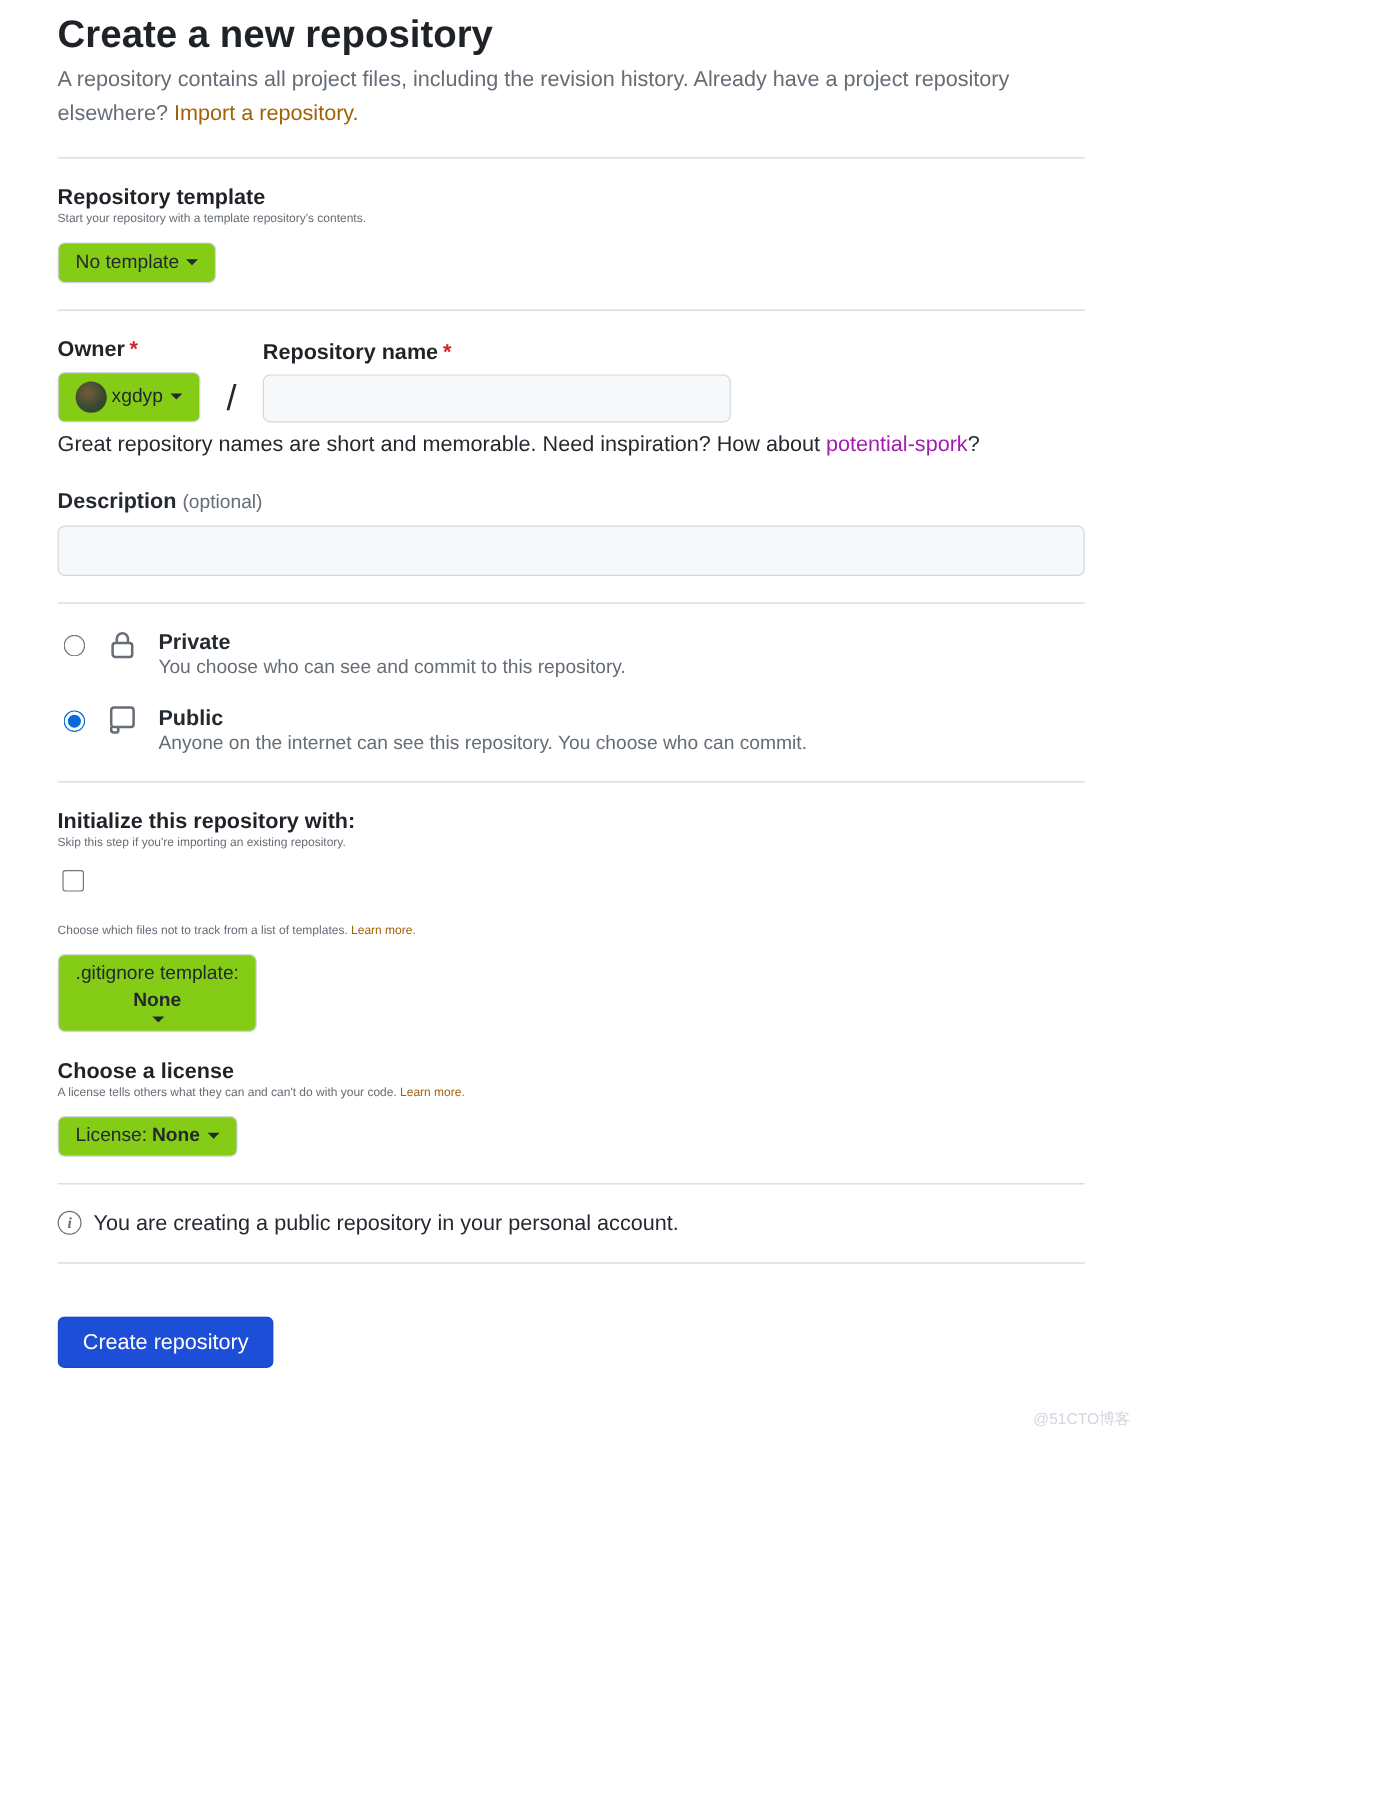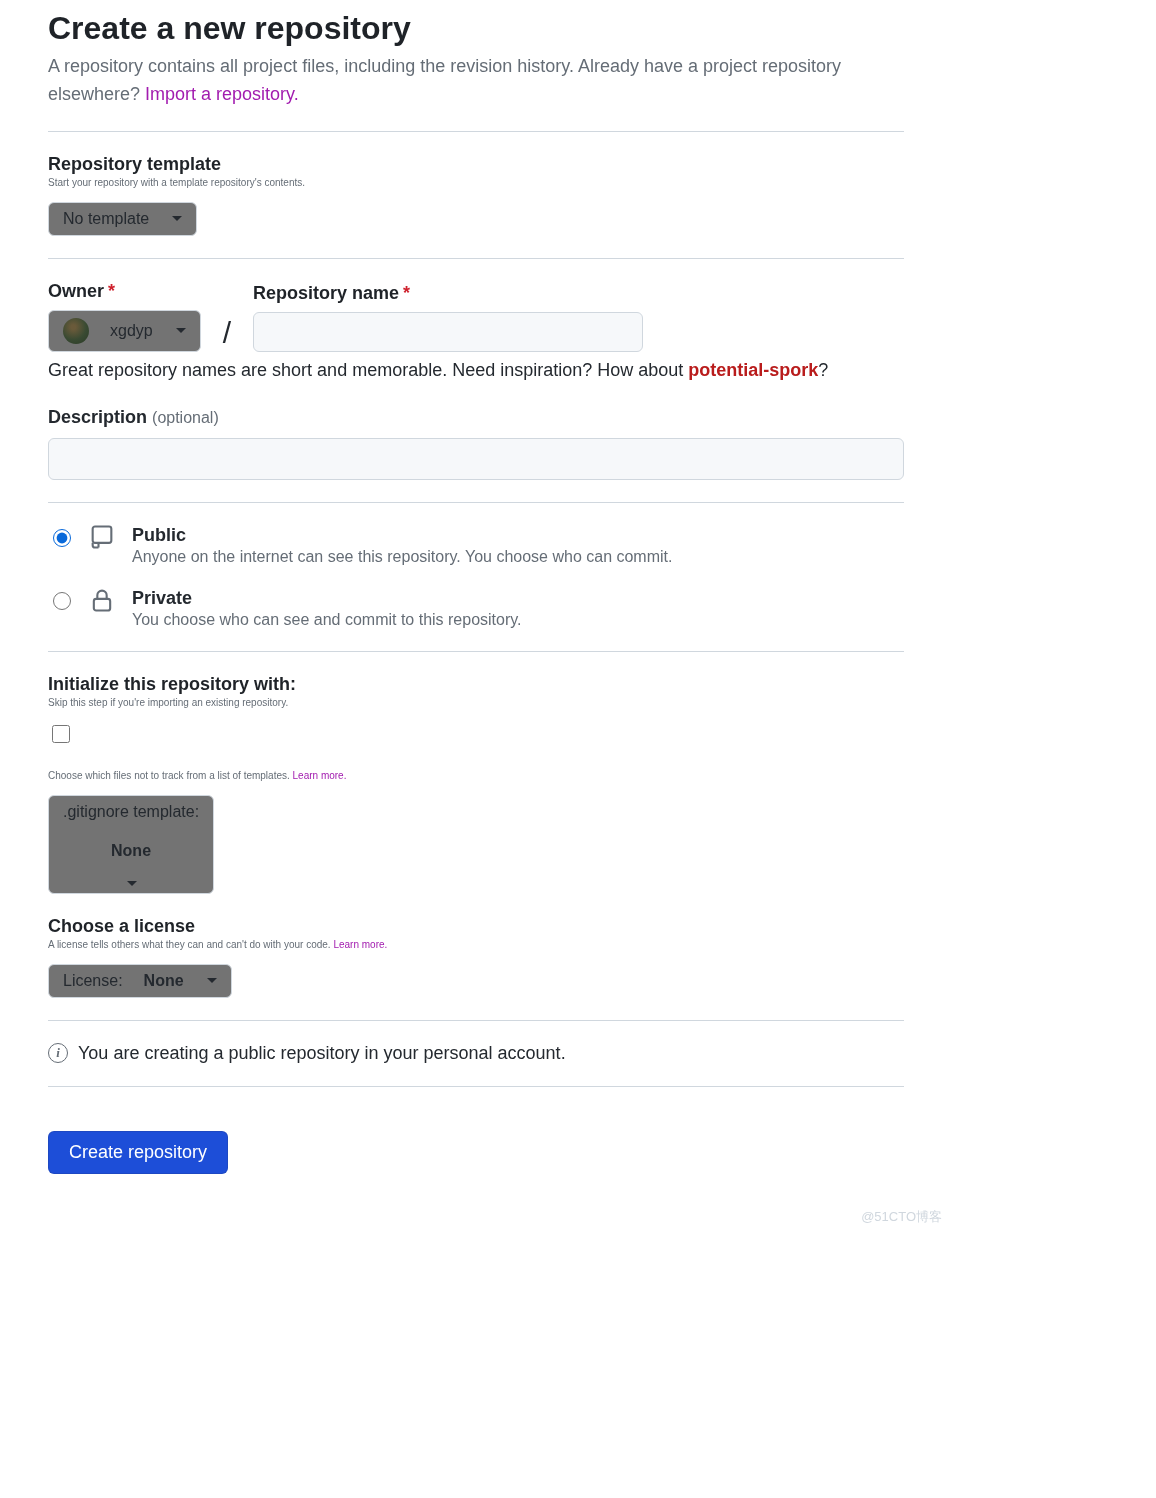--- a/index.html
+++ b/index.html
@@ -6,30 +6,30 @@
   body {
     margin: 0;
     font-family: -apple-system, BlinkMacSystemFont, "Segoe UI", Helvetica, Arial, sans-serif;
     font-size: 16px;
     color: #24292f;
     background: #fff;
   }
   .container { width: 952px; padding: 10px 48px 60px; }
   h1.page-title { font-size: 32px; font-weight: 600; margin: 0 0 6px; color:#1f2328; }
   p.subtitle { font-size: 18px; color: #656d76; margin: 4px 0 20px; line-height: 1.55; }
-  a.link { color: #a21caf; text-decoration: none; }
+  a.link { color: #a16207; text-decoration: none; }
   hr.sep { border: none; border-top: 1px solid #d0d7de; margin: 22px 0; }
 
   .section-label { font-size: 18px; font-weight: 600; margin: 0 0 2px; color:#1f2328;}
   .section-help { font-size: 10px; color: #656d76; margin: 2px 0 14px; }
 
   .select-btn {
-    display: inline-flex; align-items: center; gap: 21px;
+    display: inline-flex; align-items: center; gap: 4px;
     font-size: 16px; font-weight: 500;
-    background: #737373;
+    background: #84cc16;
     border: 1px solid #d0d7de; border-radius: 6px;
     padding: 7px 14px; cursor: pointer; color:#24292f;
   }
   .select-btn .caret { width: 0; height: 0; border-left: 5px solid transparent; border-right: 5px solid transparent; border-top: 5px solid #24292f; margin-left:2px; }
 
   .owner-row { display: flex; align-items: flex-end; gap: 22px; margin-bottom: 8px; }
   .field-col { display: flex; flex-direction: column; gap: 8px; }
   .req-star { color: #cf222e; margin-left: 4px; }
 
   .avatar {
@@ -41,21 +41,21 @@
 
   input.text-input {
     font-size: 16px; padding: 6px 10px;
     border: 1px solid #d0d7de; border-radius: 6px;
     background: #f6f8fa; color:#24292f;
   }
   input.repo-name { width: 390px; height:40px; }
   input.full-width { width: 100%; height:42px; }
 
   .inspire { font-size: 18px; color: #24292f; margin: 8px 0 26px; }
-  .green-link { color: #b91c1c; font-weight: 700; text-decoration: none; }
+  .green-link { color: #a21caf; font-weight: 400; text-decoration: none; }
 
   .desc-heading { font-size: 18px; font-weight: 600; margin: 0 0 10px; }
   .optional { font-weight: 400; color: #656d76; font-size: 16px; }
 
   .radio-row { display: flex; align-items: flex-start; gap: 14px; margin: 0 0 22px; }
   .radio-row input[type=radio] { width:18px; height:18px; margin-top:4px; accent-color:#0969da; cursor:pointer;}
   .vis-icon { width: 30px; flex: 0 0 30px; color:#656d76; margin-top:-2px;}
   .vis-text .opt-title { font-weight: 600; font-size: 18px; margin:0;}
   .vis-text .opt-desc { color: #656d76; font-size: 16px; margin:2px 0 0;}
 
@@ -123,50 +123,50 @@
     <a href="#" class="green-link">potential-spork</a><span>?</span>
   </p>
 
   <p class="desc-heading">
     <span>Description</span>
     <span class="optional">(optional)</span>
   </p>
   <input type="text" class="text-input full-width" value="" style="">
 
   <hr class="sep">
+
+  <div class="radio-row">
+    <input type="radio" name="vis" style="">
+    <span class="vis-icon">
+      <svg viewBox="0 0 24 24" width="28" height="28" fill="none" stroke="currentColor" stroke-width="1.8">
+        <rect x="5" y="11" width="14" height="10" rx="2"></rect>
+        <path d="M8 11V8a4 4 0 0 1 8 0v3"></path>
+      </svg>
+    </span>
+    <div class="vis-text">
+      <p class="opt-title">Private</p>
+      <p class="opt-desc">You choose who can see and commit to this repository.</p>
+    </div>
+  </div>
 
   <div class="radio-row">
     <input type="radio" name="vis" checked="" style="">
     <span class="vis-icon">
       <svg viewBox="0 0 24 24" width="28" height="28" fill="none" stroke="currentColor" stroke-width="1.8">
         <rect x="4" y="3" width="16" height="14" rx="2"></rect>
         <path d="M4 17v2a2 2 0 0 0 2 2h3"></path>
         <path d="M9 17v4"></path>
       </svg>
     </span>
     <div class="vis-text">
       <p class="opt-title">Public</p>
       <p class="opt-desc">Anyone on the internet can see this repository. You choose who can commit.</p>
     </div>
   </div>
 
-  <div class="radio-row">
-    <input type="radio" name="vis" style="">
-    <span class="vis-icon">
-      <svg viewBox="0 0 24 24" width="28" height="28" fill="none" stroke="currentColor" stroke-width="1.8">
-        <rect x="5" y="11" width="14" height="10" rx="2"></rect>
-        <path d="M8 11V8a4 4 0 0 1 8 0v3"></path>
-      </svg>
-    </span>
-    <div class="vis-text">
-      <p class="opt-title">Private</p>
-      <p class="opt-desc">You choose who can see and commit to this repository.</p>
-    </div>
-  </div>
-
   <hr class="sep">
 
   <p class="section-label">Initialize this repository with:</p>
   <p class="section-help">Skip this step if you're importing an existing repository.</p>
 
   <div class="check-row">
     <input type="checkbox" style="">
   </div>
 
   <p class="section-help">

